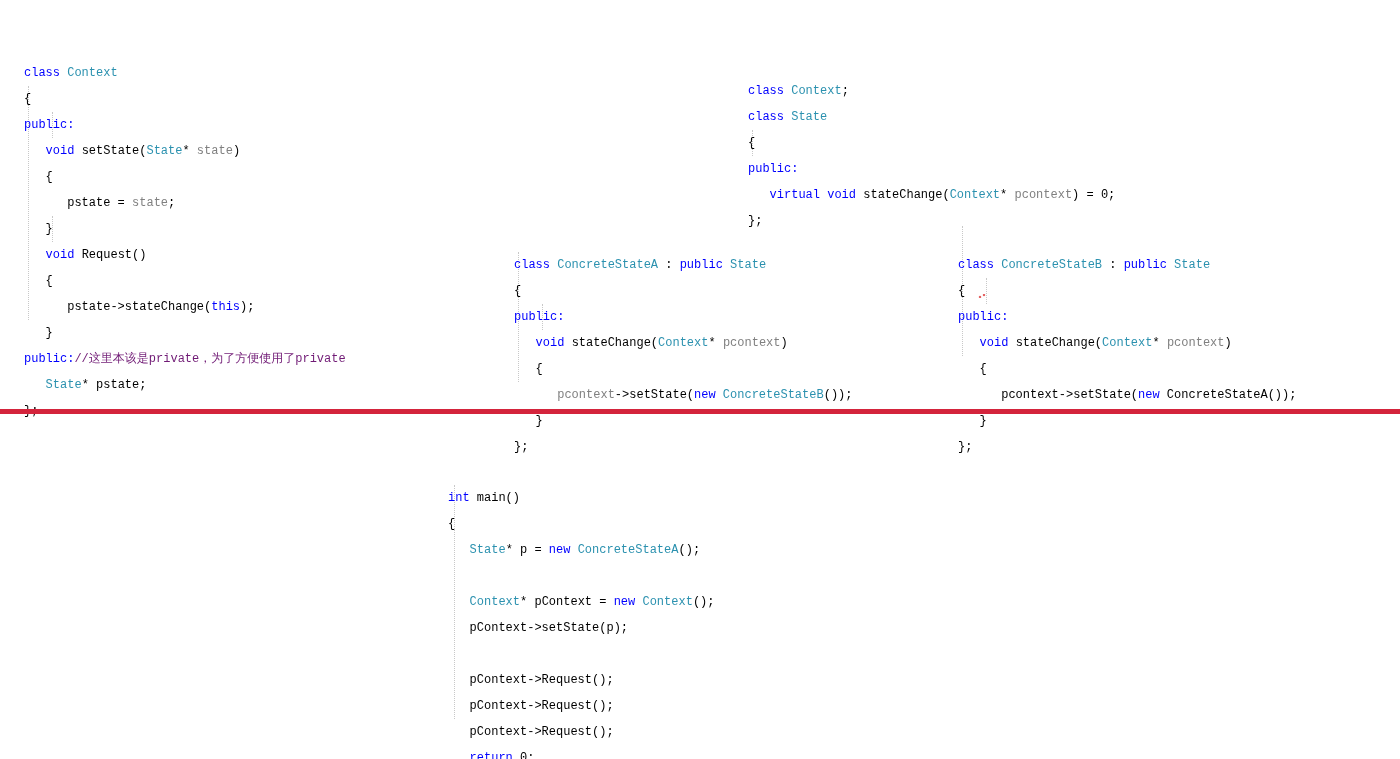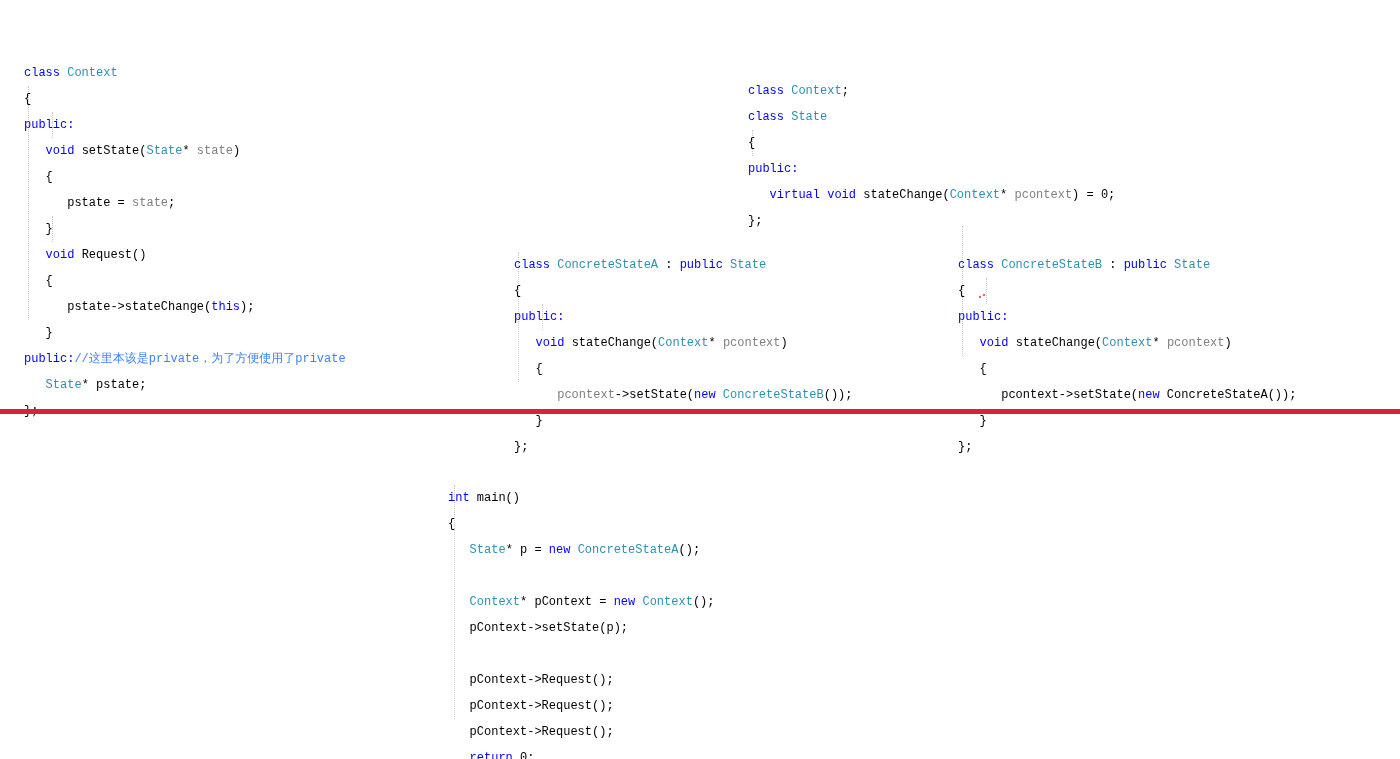--- a/index.html
+++ b/index.html
@@ -69,21 +69,21 @@
     position: absolute;
     width: 9px;
     height: 4px;
     background:
       radial-gradient(circle at 2px 3px, #e04a4a 1.4px, transparent 1.6px),
       radial-gradient(circle at 6px 1px, #e04a4a 1.4px, transparent 1.6px);
     background-repeat: no-repeat;
     opacity: 0.85;
   }
 </style>
-<style>.kw{color:#0000ff;}.typ{color:#2b91af;}.par{color:#808080;}.pln{color:#000000;}.cmt{color:#3b82f6;}.divider{background:#d4243c;}.guide{border-left-color:#c8c8c8;}</style></head>
+<style>.kw{color:#0000ff;}.typ{color:#2b91af;}.par{color:#808080;}.pln{color:#000000;}.cmt{color:#701a75;}.divider{background:#d4243c;}.guide{border-left-color:#c8c8c8;}</style></head>
 <body>
 
 <div class="code-block" id="blk-context" style="left:24px; top:8px;">
   <div class="guides">
     <div class="guide" style="left:4px;  top:78px; height:234px;"></div>
     <div class="guide" style="left:28px; top:104px; height:26px;"></div>
     <div class="guide" style="left:28px; top:208px; height:26px;"></div>
   </div>
 <div class="code-line"><span class="kw">class </span><span class="typ">Context</span></div><div class="code-line"><span class="pln">{</span></div><div class="code-line"><span class="kw">public:</span></div><div class="code-line"><span class="pln">   </span><span class="kw">void </span><span class="pln">setState(</span><span class="typ">State</span><span class="pln">* </span><span class="par">state</span><span class="pln">)</span></div><div class="code-line"><span class="pln">   {</span></div><div class="code-line"><span class="pln">      pstate = </span><span class="par">state</span><span class="pln">;</span></div><div class="code-line"><span class="pln">   }</span></div><div class="code-line"><span class="pln">   </span><span class="kw">void </span><span class="pln">Request()</span></div><div class="code-line"><span class="pln">   {</span></div><div class="code-line"><span class="pln">      pstate-&gt;stateChange(</span><span class="kw">this</span><span class="pln">);</span></div><div class="code-line"><span class="pln">   }</span></div><div class="code-line"><span class="kw">public:</span><span class="cmt">//这里本该是private，为了方便使用了private</span></div><div class="code-line"><span class="pln">   </span><span class="typ">State</span><span class="pln">* pstate;</span></div><div class="code-line"><span class="pln">};</span></div></div>
 

